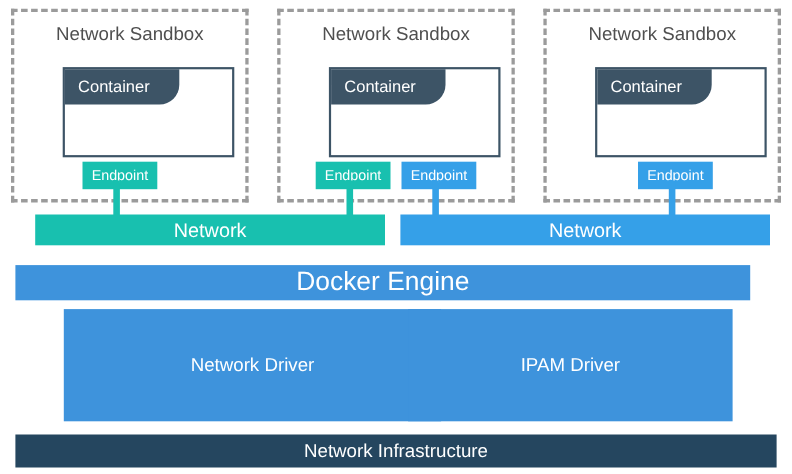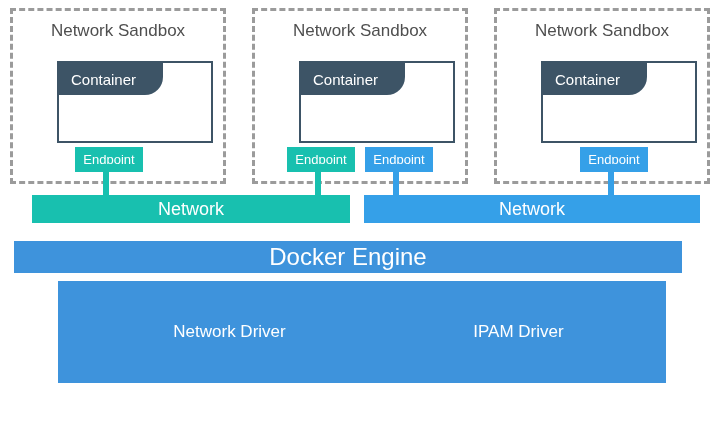--- a/index.html
+++ b/index.html
@@ -89,14 +89,15 @@
   <div class="connector" style="left: 608px; background-color: rgb(53, 160, 232);"></div>
 
   <div class="network-bar network-teal" style="background-color: rgb(24, 192, 175);">Network</div>
   <div class="network-bar network-blue" style="background-color: rgb(53, 160, 232);">Network</div>
 
   <div class="engine-bar" style="background-color: rgb(62, 147, 220);">Docker Engine</div>
 
   <div class="driver-box driver-network" style="background-color: rgb(62, 147, 220);">Network Driver</div>
   <div class="driver-box driver-ipam" style="background-color: rgb(62, 147, 220);">IPAM Driver</div>
 
+  <div class="infra-bar" style="background-color: rgb(37, 70, 95);">Network Infrastructure</div>
 
 </div>
 
 </body></html>

